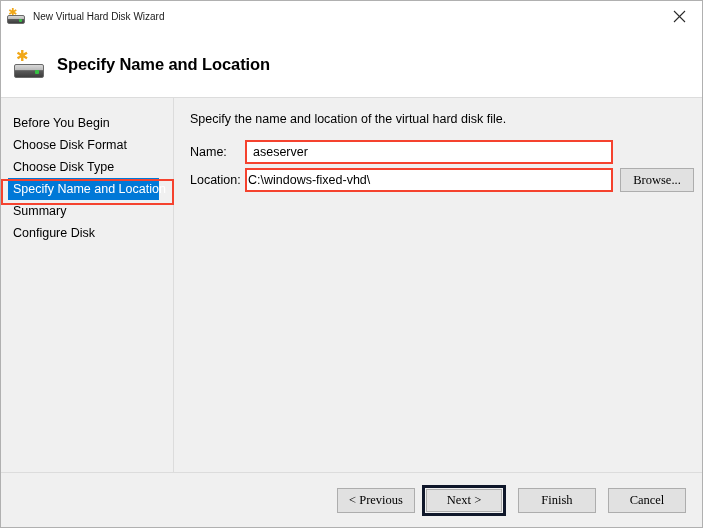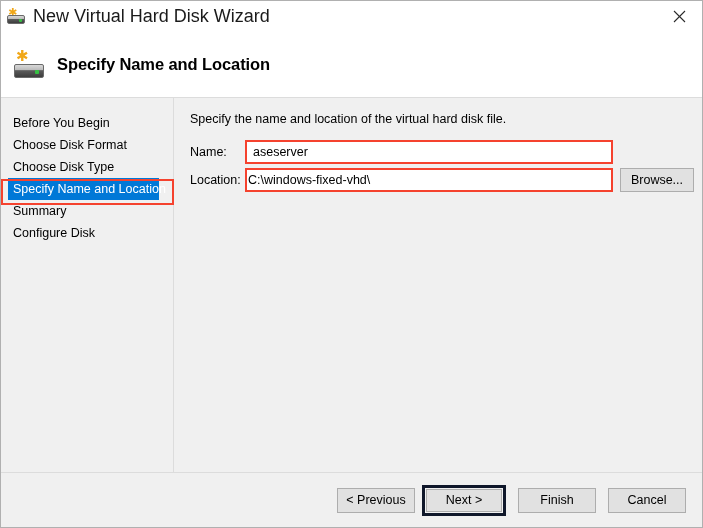--- a/index.html
+++ b/index.html
@@ -30,21 +30,21 @@
     position: relative;
     height: 30px;
     min-height: 30px;
     background: #ffffff;
     display: flex;
     align-items: center;
     padding-left: 6px;
     box-sizing: border-box;
   }
   .titlebar-title {
-    font-size: 18px;
+    font-size: 10px;
     color: #1a1a1a;
     margin-left: 8px;
     white-space: nowrap;
   }
   .close-button {
     position: absolute;
     right: 0;
     top: 0;
     width: 46px;
     height: 30px;
@@ -200,21 +200,21 @@
     height: 100%;
     font-family: "Liberation Sans", sans-serif;
     font-size: 12.5px;
     color: #000000;
     background: transparent;
     box-sizing: border-box;
   }
   .text-input.name { padding-left: 6px; }
   .text-input.location { padding-left: 1px; }
   .btn {
-    font-family: Liberation Sans, sans-serif;
+    font-family: Liberation Serif, serif;
     font-size: 12.5px;
     color: #000000;
     background: #e1e1e1;
     border: 1px solid #adadad;
     box-sizing: border-box;
     cursor: default;
     padding: 0;
   }
   .browse-button {
     width: 74px;

